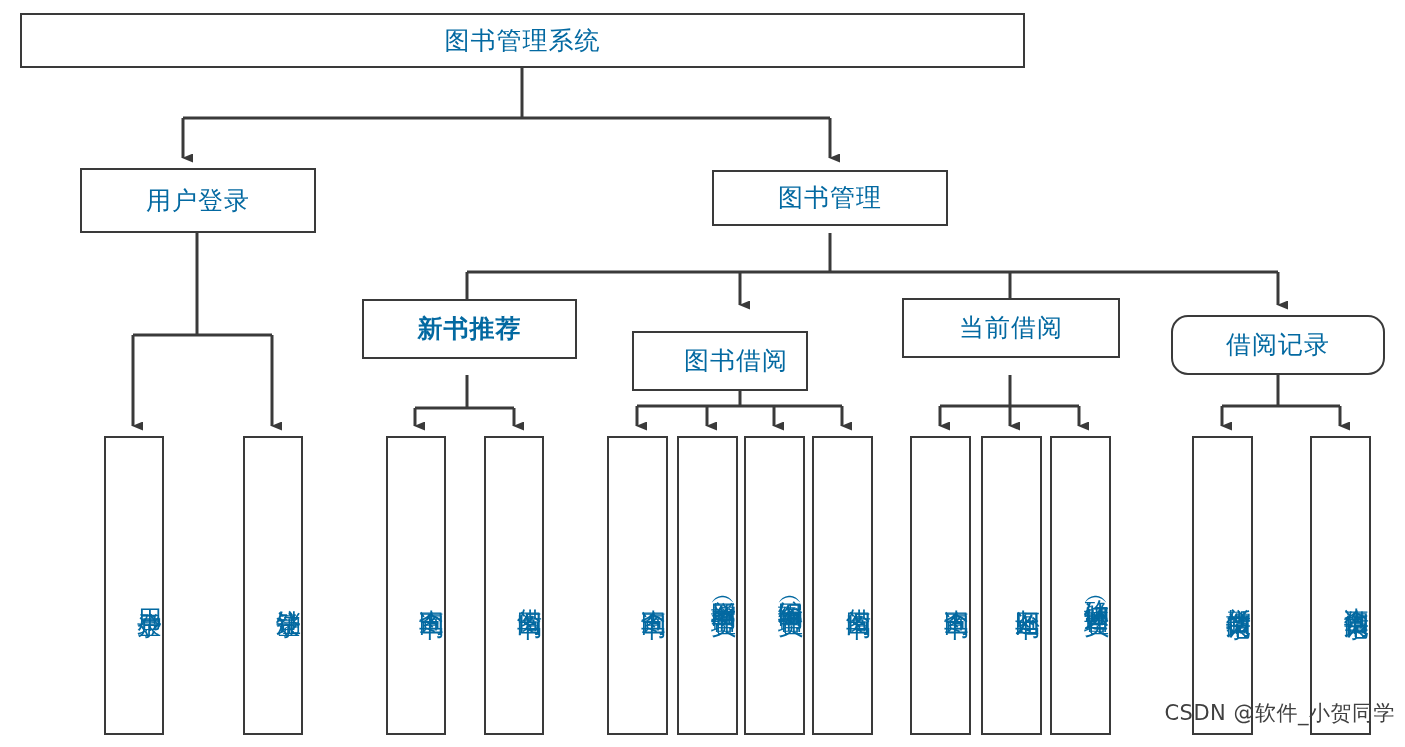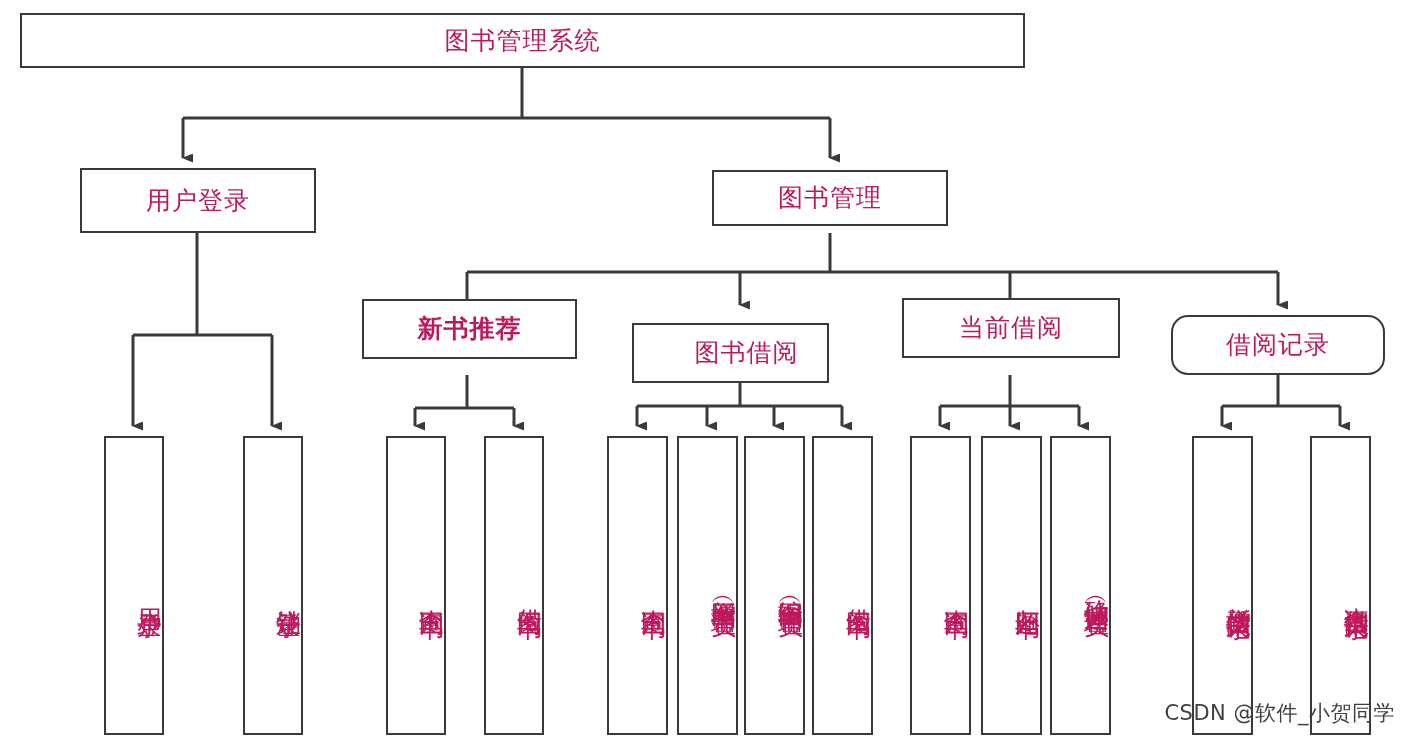--- a/index.html
+++ b/index.html
@@ -27,21 +27,21 @@
     pointer-events: none;
   }
   .node {
     position: absolute;
     box-sizing: border-box;
     background: #ffffff;
     border: 2px solid #3a3a3a;
     display: flex;
     align-items: center;
     justify-content: center;
-    color: #be185d;
+    color: #0369a1;
     text-align: right;
   }
   .node.horizontal {
     font-size: 25px;
     line-height: 1.1;
     letter-spacing: 1px;
   }
   .node.vertical {
     writing-mode: vertical-rl;
     text-orientation: upright;
@@ -131,21 +131,21 @@
   <div class="node horizontal" style="left:80px; top:168px; width:236px; height:65px;">
     <span class="node-label">用户登录</span>
   </div>
   <div class="node horizontal" style="left:712px; top:170px; width:236px; height:56px;">
     <span class="node-label">图书管理</span>
   </div>
 
   <div class="node horizontal" style="left:362px; top:299px; width:215px; height:60px;font-weight:bold;">
     <span class="node-label">新书推荐</span>
   </div>
-  <div class="node horizontal" style="left:632px; top:323px; width:197px; height:60px;padding-left:32px;">
+  <div class="node horizontal" style="left:632px; top:331px; width:176px; height:60px;padding-left:32px;">
     <span class="node-label">图书借阅</span>
   </div>
   <div class="node horizontal" style="left:902px; top:298px; width:218px; height:60px;">
     <span class="node-label">当前借阅</span>
   </div>
   <div class="node horizontal" style="left:1171px; top:315px; width:214px; height:60px;border-radius:17px;">
     <span class="node-label">借阅记录</span>
   </div>
 
   <div class="node vertical" style="left:104px; top:436px; width:60px; height:299px;">

